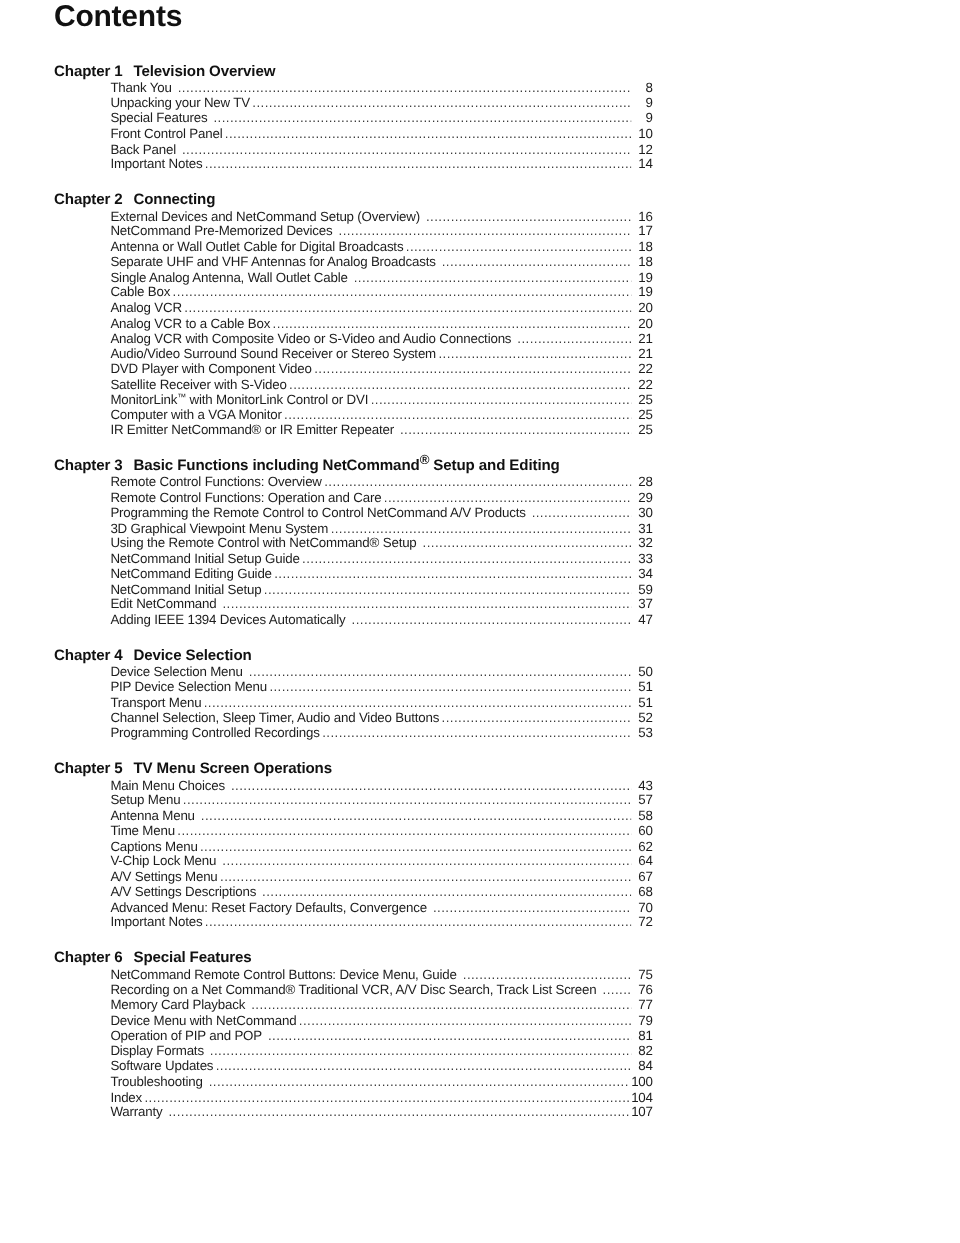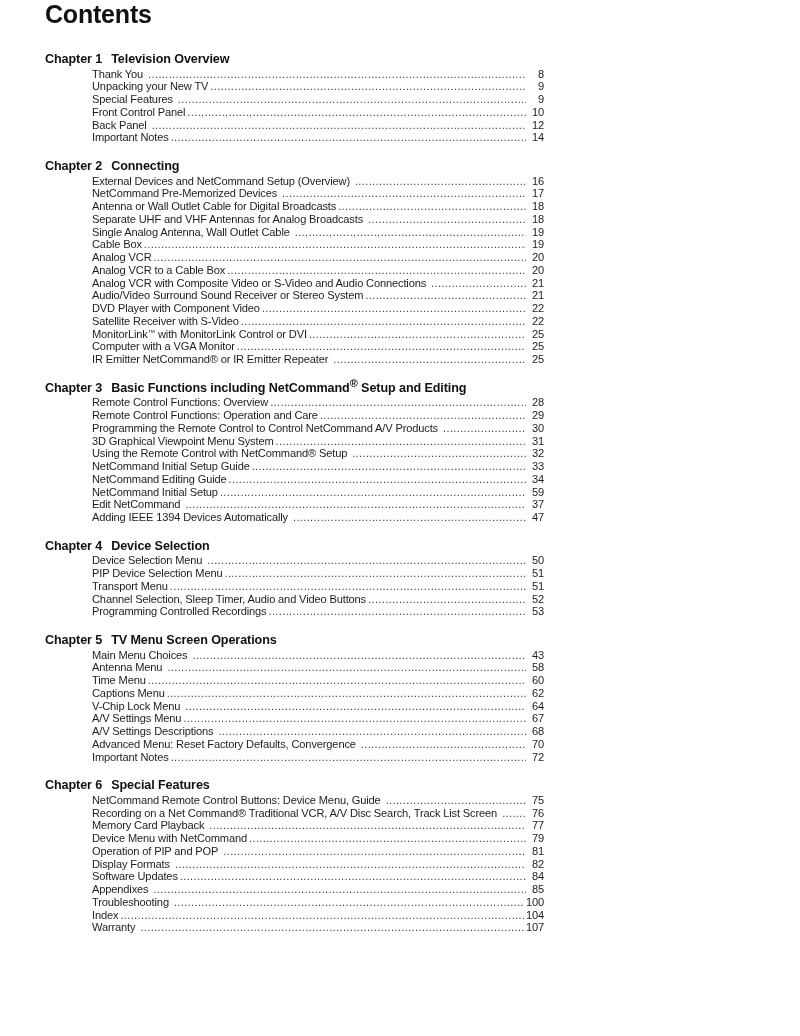--- a/index.html
+++ b/index.html
@@ -322,20 +322,25 @@
         </div>
       </div>
       <div class="chapter">
         <div class="chapter-heading"><span class="chapter-num">Chapter 5</span><span class="chapter-name">TV Menu Screen Operations</span></div>
         <div class="entries">
           <div class="entry entry-gap-wide">
             <span class="entry-label">Main Menu Choices</span>
             <span class="leader"></span>
             <span class="entry-page">43</span>
           </div>
+          <div class="entry">
+            <span class="entry-label">Setup Menu</span>
+            <span class="leader"></span>
+            <span class="entry-page">57</span>
+          </div>
           <div class="entry entry-gap-wide">
             <span class="entry-label">Antenna Menu</span>
             <span class="leader"></span>
             <span class="entry-page">58</span>
           </div>
           <div class="entry">
             <span class="entry-label">Time Menu</span>
             <span class="leader"></span>
             <span class="entry-page">60</span>
           </div>
@@ -401,25 +406,20 @@
           </div>
           <div class="entry entry-gap-wide">
             <span class="entry-label">Display Formats</span>
             <span class="leader"></span>
             <span class="entry-page">82</span>
           </div>
           <div class="entry">
             <span class="entry-label">Software Updates</span>
             <span class="leader"></span>
             <span class="entry-page">84</span>
-          </div>
-          <div class="entry entry-gap-wide">
-            <span class="entry-label">Appendixes</span>
-            <span class="leader"></span>
-            <span class="entry-page">85</span>
           </div>
           <div class="entry entry-gap-wide">
             <span class="entry-label">Troubleshooting</span>
             <span class="leader"></span>
             <span class="entry-page">100</span>
           </div>
           <div class="entry">
             <span class="entry-label">Index</span>
             <span class="leader"></span>
             <span class="entry-page">104</span>

